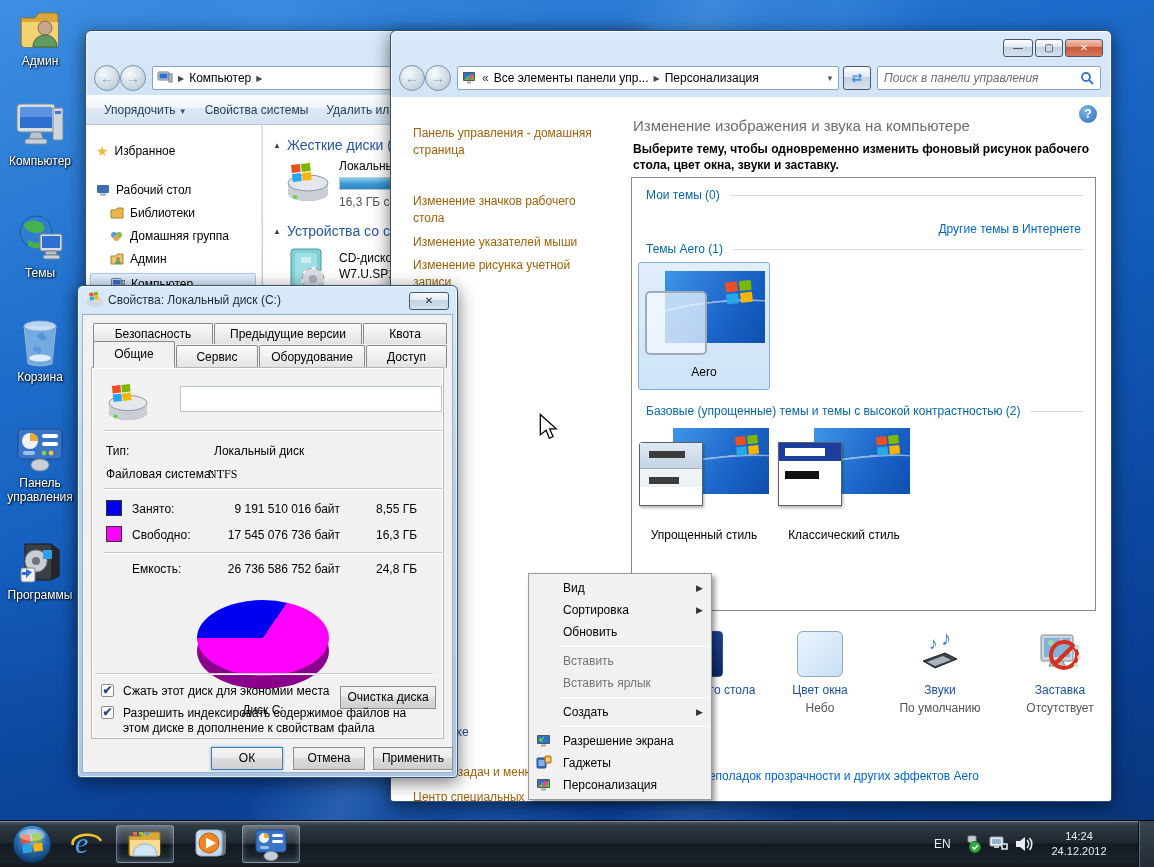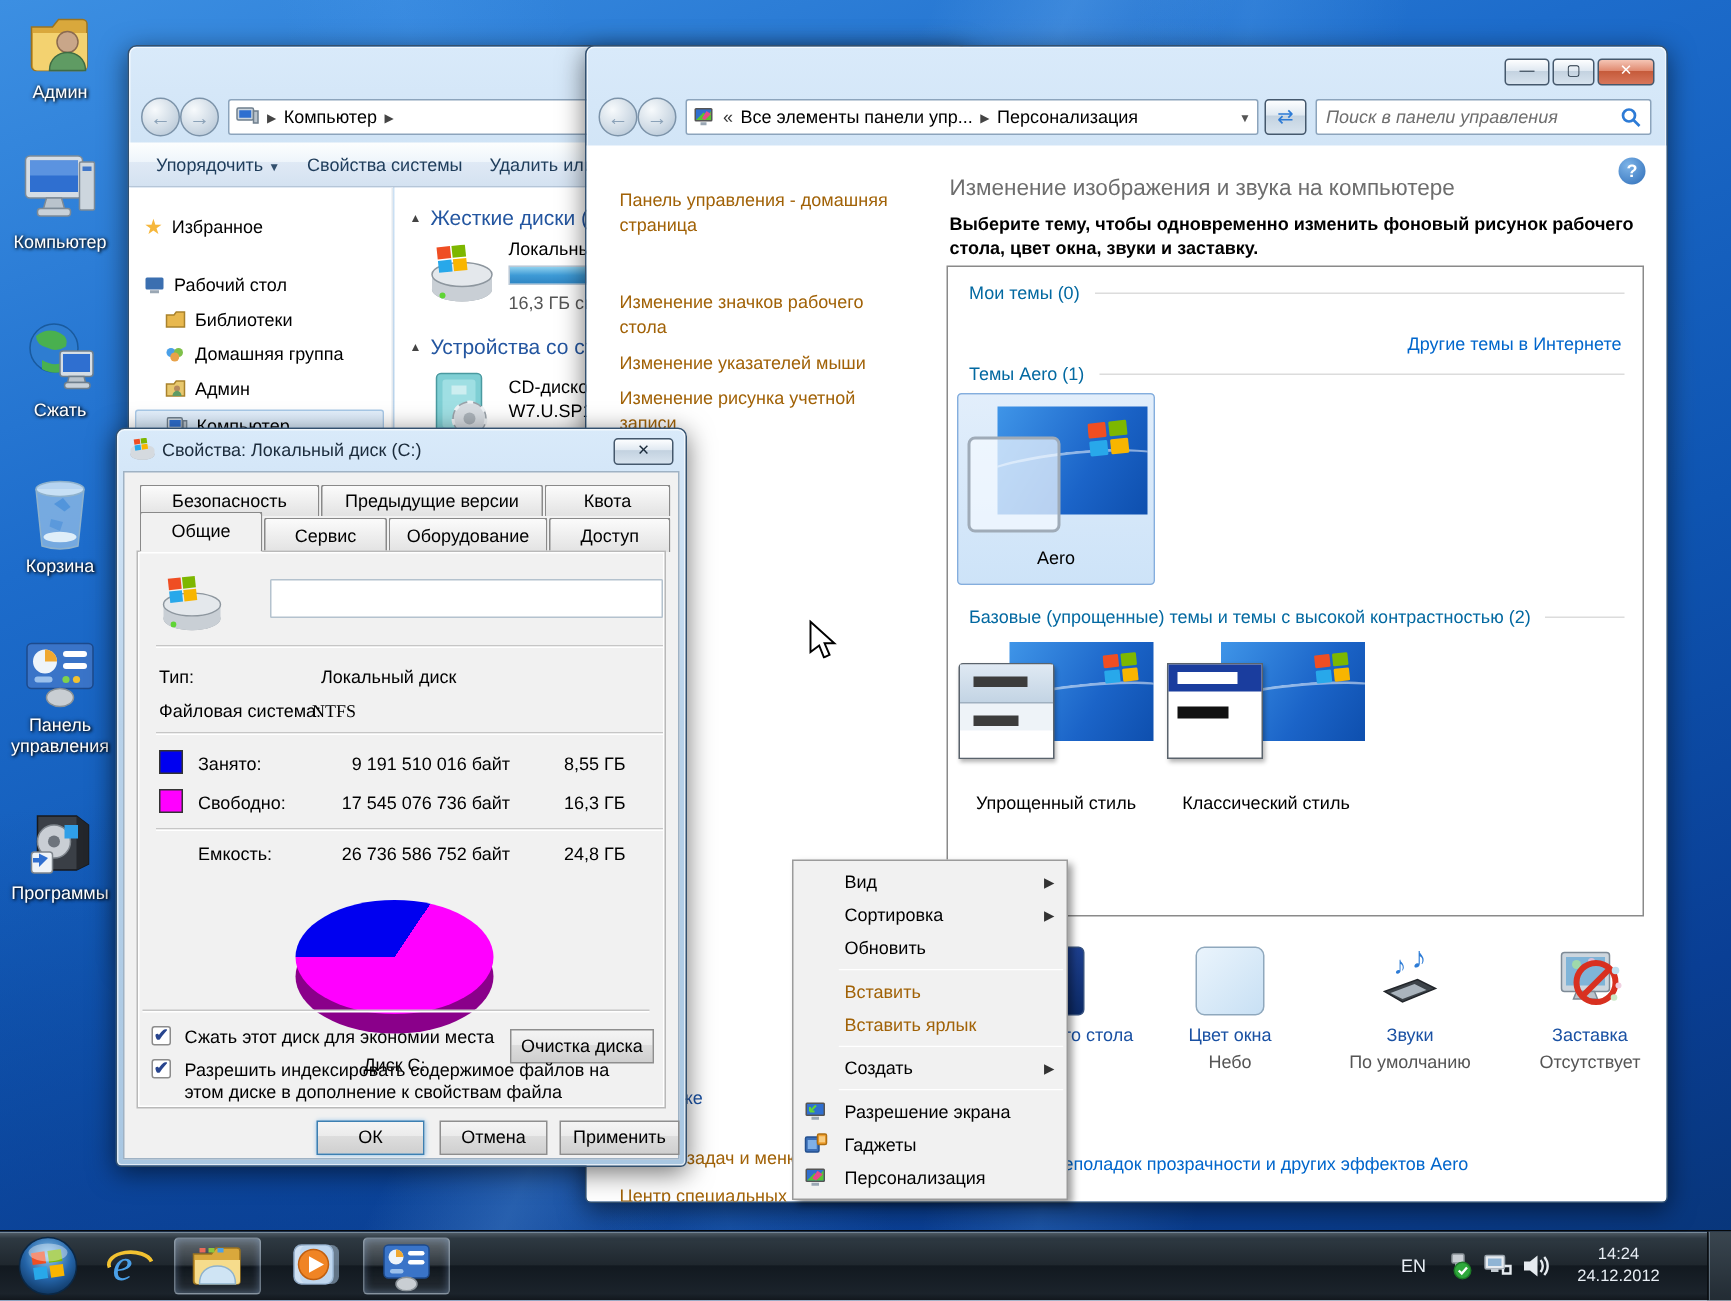--- a/index.html
+++ b/index.html
@@ -63,21 +63,21 @@
     background:linear-gradient(#fbfbfb, #e2e2e2); text-align:center; font-size:12px; }
   .btn97 { position:absolute; border:1px solid #8e8e8e; border-radius:0;
     background:linear-gradient(#f4f4f4, #ebebeb 45%, #dddddd 46%, #cfcfcf); text-align:center; font-size:12px; }
   .cbx { position:absolute; width:13px; height:13px; background:#fff; border:1px solid #8c8c8c; border-radius:2px;
     color:#28458e; font-size:12px; line-height:11px; text-align:center; font-weight:bold; }
   
   #ctxmenu { position:absolute; background:#f1f1f1; border:1px solid #9b9b9b;
     box-shadow:3px 3px 5px rgba(0,0,0,.4); padding:3px 0; }
   .mi { position:relative; height:22px; line-height:22px; padding-left:34px; padding-right:8px; white-space:nowrap; }
   .mi .arrow { position:absolute; right:8px; top:0; font-size:9px; color:#333; }
-  .mi.dis { color:#a16207; }
+  .mi.dis { color:#737373; }
   .msep { height:1px; background:#e0e0e0; border-bottom:1px solid #fff; margin:3px 2px 3px 30px; }
   .mi .micon { position:absolute; left:7px; top:3px; width:16px; height:16px; }
   
   #taskbar { position:absolute; left:0; top:820px; width:1154px; height:47px;
     background:linear-gradient(#55616c, #2e3942 10%, #1f272e 48%, #121920 50%, #1b232b 90%, #11161c);
     border-top:1px solid #06090c; box-shadow:inset 0 1px 0 rgba(160,185,205,.5); }
   .tbtn { position:absolute; top:4px; height:38px; display:flex; align-items:center; justify-content:center; }
   .tbtn.active { border:1px solid rgba(200,220,240,.45); border-radius:3px;
     background:linear-gradient(rgba(255,255,255,.25), rgba(255,255,255,.08) 48%, rgba(0,0,0,.12) 52%, rgba(255,255,255,.05));
     box-shadow:inset 0 0 6px rgba(160,200,255,.35); }
@@ -115,21 +115,21 @@
   <div class="dicon" style="left:0;top:212px;">
     <svg width="52" height="52" viewBox="0 0 52 52" style="display:block;margin:0 auto;">
       <circle cx="22" cy="20" r="16" fill="#2e7dd1" stroke="#195a9e"></circle>
       <path d="M10 12 q8 -6 16 -2 q6 3 4 9 q-6 4 -12 1 q-8 -2 -8 -8z" fill="#49b04f"></path>
       <path d="M14 28 q8 5 16 1 l2 5 q-9 5 -18 0z" fill="#49b04f"></path>
       <rect x="26" y="22" width="22" height="17" rx="2" fill="#d5dde5" stroke="#6f7f8d"></rect>
       <rect x="28" y="24" width="18" height="12" fill="#2f6fd0"></rect>
       <path d="M32 39 h10 l1 4 h-12 z" fill="#b9c3cc" stroke="#6f7f8d"></path>
       <rect x="29" y="43" width="17" height="4" rx="2" fill="#c8d1d9" stroke="#6f7f8d"></rect>
     </svg>
-    <div class="lbl">Сжать</div>
+    <div class="lbl">Темы</div>
   </div>
 
   <div class="dicon" style="left:0;top:424px;">
     <svg width="50" height="50" viewBox="0 0 50 50" style="display:block;margin:0 auto;">
       <rect x="3" y="5" width="44" height="30" rx="3" fill="#3a74c8" stroke="#1d4a8c"></rect>
       <circle cx="15" cy="17" r="8" fill="#eef4fa"></circle>
       <path d="M15 17 L15 9 A8 8 0 0 1 23 17 Z" fill="#f0a830"></path>
       <rect x="27" y="10" width="16" height="4" rx="2" fill="#ffffff"></rect>
       <rect x="27" y="18" width="16" height="4" rx="2" fill="#ffffff"></rect>
       <rect x="8" y="27" width="12" height="4" rx="2" fill="#9cc1ec"></rect>

